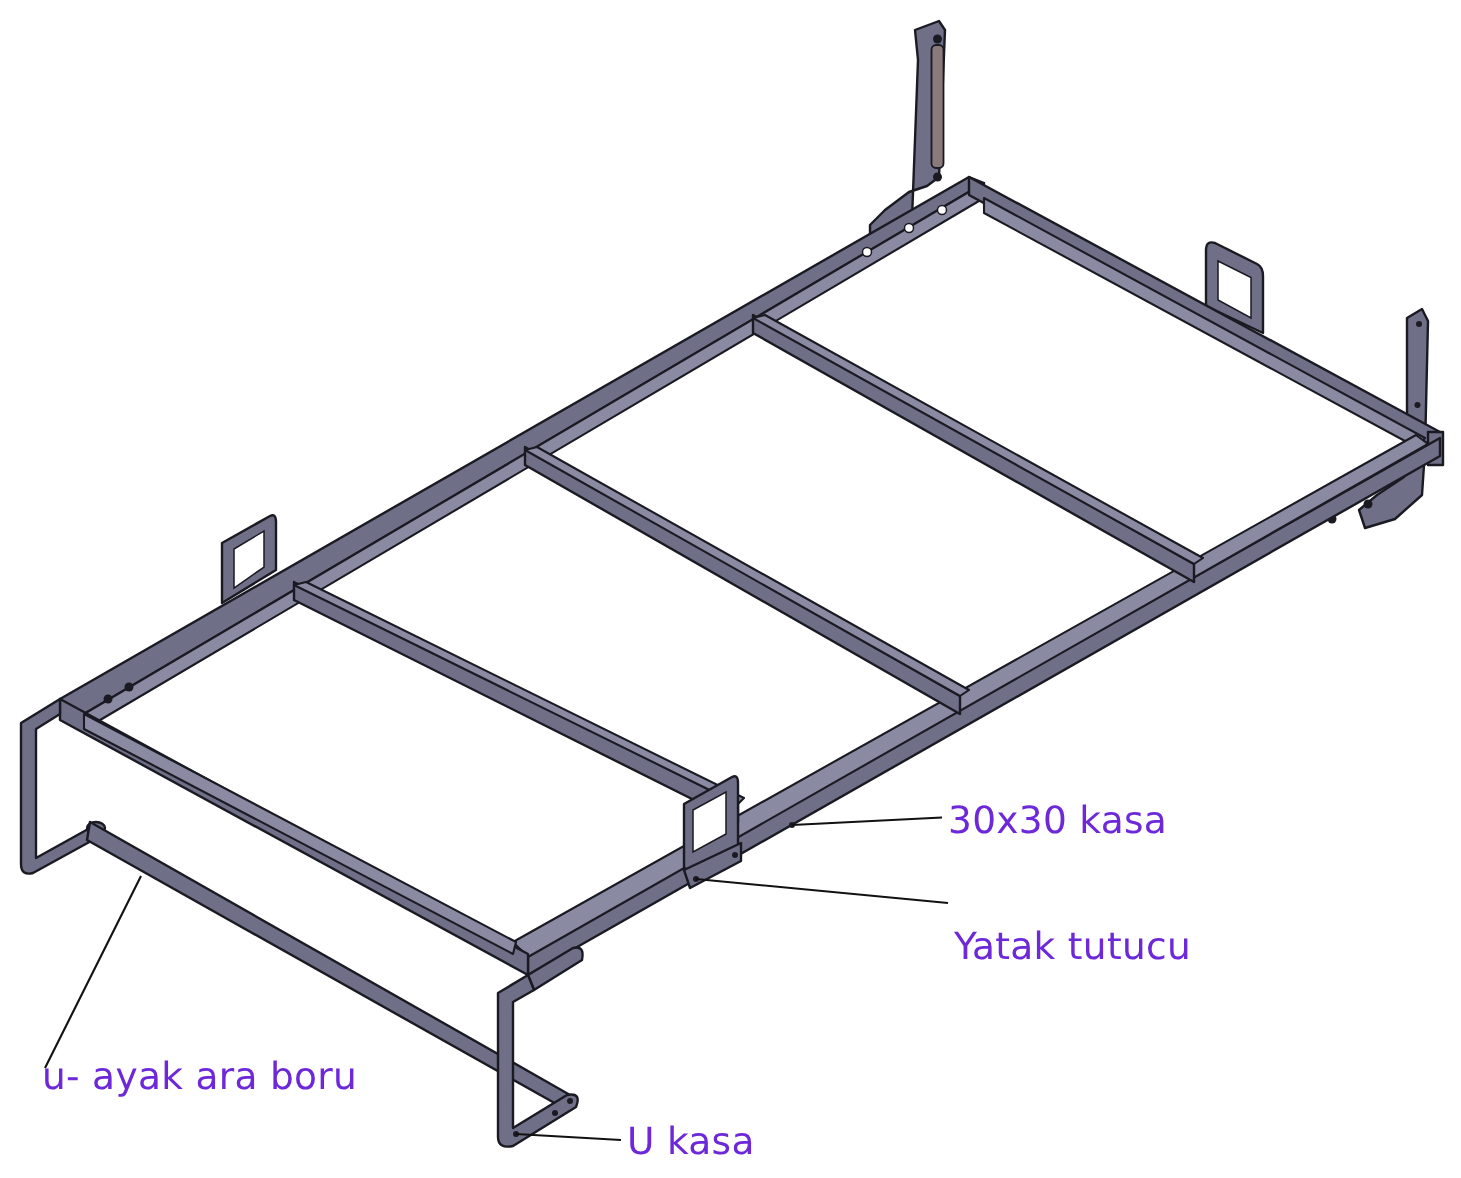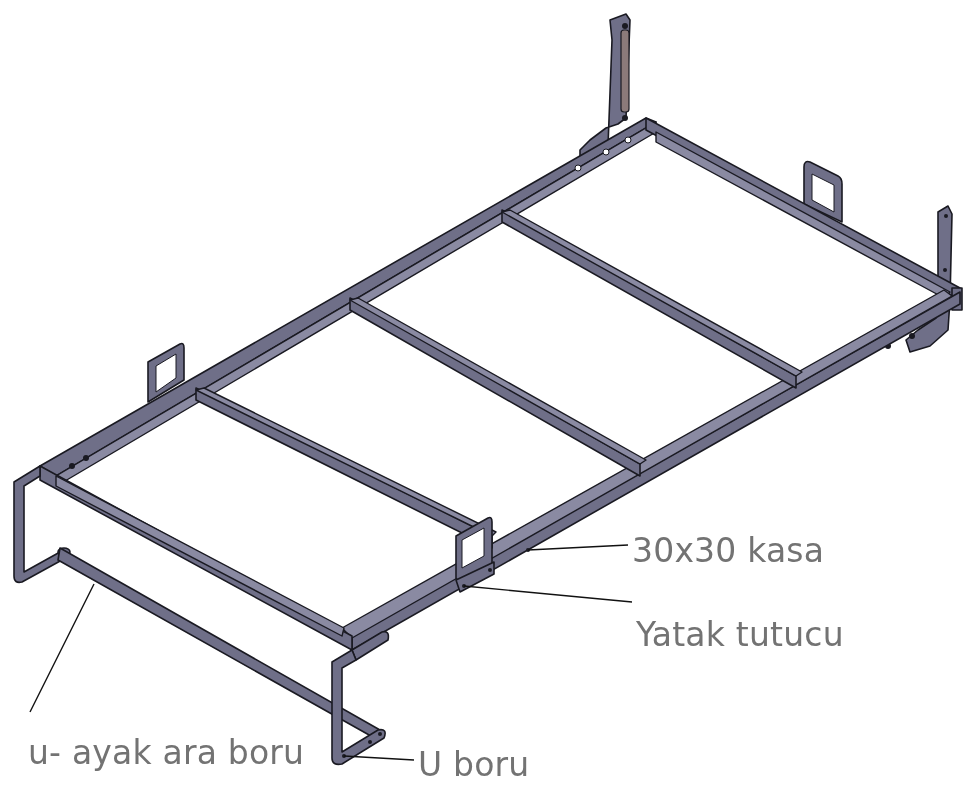--- a/index.html
+++ b/index.html
@@ -1,20 +1,20 @@
 <!DOCTYPE html>
 <html><head>
 <meta charset="utf-8">
 <style>
   html, body { margin: 0; padding: 0; background: #ffffff; }
   body { width: 974px; height: 785px; position: relative; overflow: hidden; font-family: "DejaVu Sans", sans-serif; }
   #drawing { position: absolute; left: 0; top: 0; width: 974px; height: 785px; }
   .label {
-    position: absolute; color: #737373; font-family: "DejaVu Sans", sans-serif;
-    font-size: 33px; line-height: 1; white-space: nowrap; letter-spacing: 0.2px;
+    position: absolute; color: #6d28d9; font-family: "DejaVu Sans", sans-serif;
+    font-size: 25px; line-height: 1; white-space: nowrap; letter-spacing: 0.2px;
   }
   .tube { fill: #6f6f88; stroke: #1a1a22; stroke-width: 1.6; stroke-linejoin: round; }
   .tube-light { fill: #8a8aa2; stroke: #1a1a22; stroke-width: 1.4; stroke-linejoin: round; }
   .leader { stroke: #111; stroke-width: 1.4; fill: none; }
   .hole { fill: #ffffff; stroke: #1a1a22; stroke-width: 1; }
   .dot { fill: #1a1a22; }
   .shock { fill: #8b7a7a; stroke: #1a1a22; stroke-width: 1.2; }
 </style>
 </head>
 <body>
@@ -114,14 +114,14 @@
   </g>
 
   <line class="leader" x1="528" y1="550" x2="628" y2="545"></line>
   <line class="leader" x1="464" y1="586" x2="632" y2="602"></line>
   <line class="leader" x1="94" y1="584" x2="30" y2="712"></line>
   <line class="leader" x1="344" y1="756" x2="414" y2="760"></line>
 </svg>
 
 <div class="label" style="left:632px; top:534px;">30x30 kasa</div>
 <div class="label" style="left:636px; top:618px;">Yatak tutucu</div>
-<div class="label" style="left:28px; top:736px;">u- ayak ara boru</div>
-<div class="label" style="left:418px; top:748px;">U boru</div>
+<div class="label" style="left:28px; top:705px;">u- ayak ara boru</div>
+<div class="label" style="left:418px; top:748px;">U kasa</div>
 
 </body></html>

